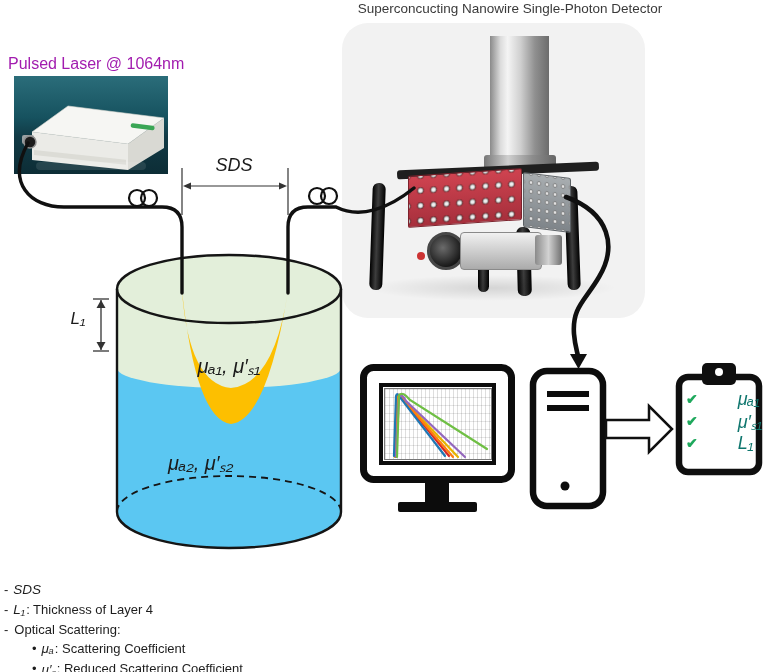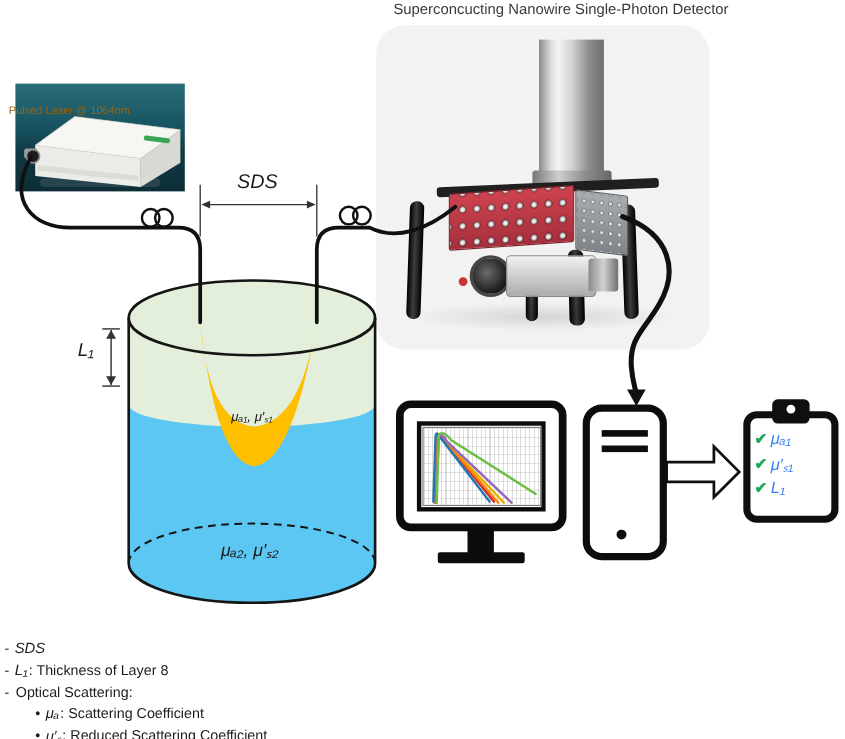--- a/index.html
+++ b/index.html
@@ -2,25 +2,25 @@
 <html style="--c-layer1-green: #e3efda; --c-layer2-blue: #5bc7f2; --c-banana-orange: #fdbf00; --c-check-green: #1ea85c; --c-snspd-red: #cf4350; --c-laser-teal: #16525f; --c-photo-bg: #f2f2f2; --c-ink: #141414;"><head>
 <meta charset="utf-8">
 <style>
   html,body{margin:0;padding:0;background:#fff;}
   #canvas{position:relative;width:768px;height:672px;background:#fff;overflow:hidden;
           font-family:"Liberation Sans",sans-serif;color:#141414;}
   .abs{position:absolute;}
   .math{font-family:Liberation Sans, sans-serif;font-style:italic;}
   
   #title{left:250px;top:1px;width:520px;text-align:center;font-size:13.5px;font-weight:500;color:#3a3a3a;}
-  #laser-label{left:8px;top:55px;font-size:10px;color:#a16207;margin-top:41px;}
+  #laser-label{left:8px;top:55px;font-size:16px;color:#a21caf;}
   #sds-label{left:194px;top:155px;width:80px;text-align:center;font-size:18px;color:#1b1b1b;}
   #l1-label{left:62px;top:309px;width:32px;text-align:center;font-size:17px;color:#1b1b1b;}
-  #layer1-label{left:170px;top:370px;width:118px;text-align:center;font-size:12px;color:#1b1b1b;}
-  #layer2-label{left:168px;top:449px;width:118px;text-align:center;font-size:16px;color:#1b1b1b;margin-top:39px;}
+  #layer1-label{left:170px;top:352px;width:118px;text-align:center;font-size:20px;color:#1b1b1b;}
+  #layer2-label{left:168px;top:449px;width:118px;font-size:20px;color:#1b1b1b;}
   
   #laser-photo{left:14px;top:76px;width:154px;height:98px;
      background:linear-gradient(180deg,#2b6d7a 0%,#16525f 42%,#113a45 62%,#0d2d36 100%);}
   
   #snspd-photo{left:342px;top:23px;width:303px;height:295px;background:var(--c-photo-bg,#f2f2f2);border-radius:26px;}
   #snspd-photo .part{position:absolute;}
   .chimney{left:148px;top:13px;width:59px;height:124px;
      background:linear-gradient(90deg,#8a8a8a 0%,#dcdcdc 18%,#f4f4f4 30%,#cfcfcf 52%,#909090 76%,#6c6c6c 100%);}
   .collar{left:142px;top:132px;width:72px;height:16px;border-radius:3px;
      background:linear-gradient(90deg,#777,#cfcfcf,#8d8d8d,#666);}
@@ -51,21 +51,21 @@
      background:radial-gradient(ellipse at center,rgba(0,0,0,.12),transparent 70%);}
   
   #tpsf-chart{left:384px;top:388px;width:108px;height:72px;background:#fff;border:1px solid #777;box-sizing:border-box;
      background-image:
        repeating-linear-gradient(to right,rgba(0,0,0,.13) 0 1px,transparent 1px 4px),
        repeating-linear-gradient(to bottom,rgba(0,0,0,.10) 0 1px,transparent 1px 8px);}
   
   #clipboard-rows{left:686px;top:388px;width:70px;}
   .cb-row{display:flex;align-items:center;height:22px;gap:3px;}
   .cb-check{font-size:14px;font-weight:bold;color:var(--c-check-green,#1ea85c);line-height:1;}
-  .cb-label{font-size:15px;color:#3b82f6;}
+  .cb-label{font-size:18px;color:#0f766e;margin-left:37px;}
   
   #legend{left:4px;top:580px;font-size:13px;color:#1d1d1d;}
   .lg-row{height:19.7px;display:flex;align-items:center;}
   .lg-row.indent{margin-left:28px;}
   .lg-bullet{margin-right:5px;}
   .lg-term{font-size:13.5px;margin-right:1px;}
 </style>
 </head>
 <body>
 
@@ -204,21 +204,21 @@
   </div>
 
   <div id="legend" class="abs">
     <div class="lg-row">
       <span class="lg-bullet">-</span>
       <span class="lg-term math">SDS</span>
     </div>
     <div class="lg-row">
       <span class="lg-bullet">-</span>
       <span class="lg-term math">L₁</span>
-      <span class="lg-desc">: Thickness of Layer 8</span>
+      <span class="lg-desc">: Thickness of Layer 4</span>
     </div>
     <div class="lg-row">
       <span class="lg-bullet">-</span>
       <span class="lg-term math"></span>
       <span class="lg-desc">Optical Scattering:</span>
     </div>
     <div class="lg-row indent">
       <span class="lg-bullet">•</span>
       <span class="lg-term math">μₐ</span>
       <span class="lg-desc">: Scattering Coefficient</span>

